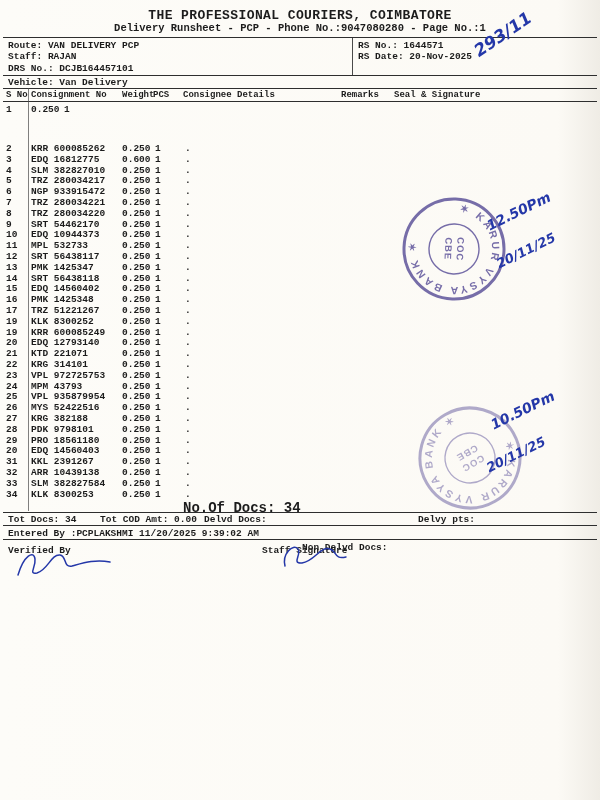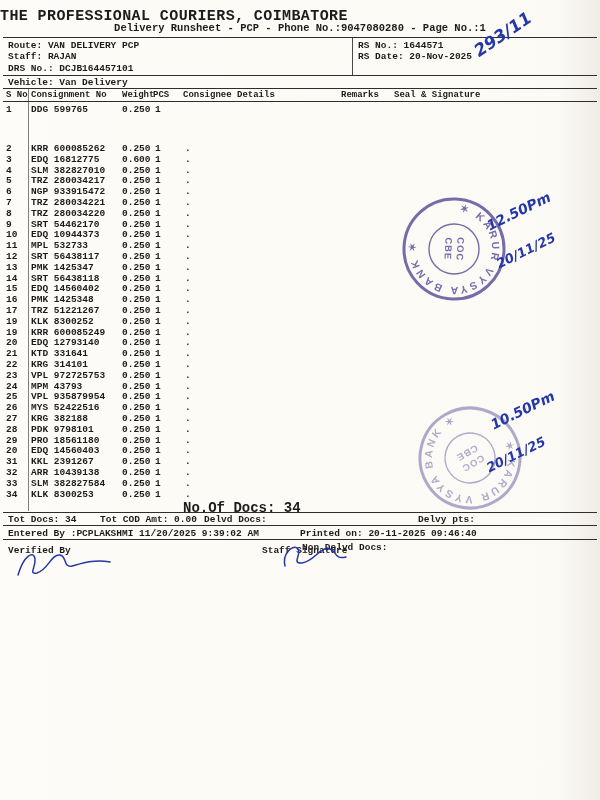--- a/index.html
+++ b/index.html
@@ -4,21 +4,21 @@
 <style>
   html,body {margin:0;padding:0}
   body {width:600px;height:800px;overflow:hidden;background:#d8d8d8}
   .page {position:relative;width:600px;height:800px;overflow:hidden;
     background:linear-gradient(90deg,#fdfcf8 0%,#fcfaf5 93%,#efece5 100%);
     font-family:"Liberation Mono","DejaVu Sans Mono",monospace;
     font-weight:bold;color:#1c1c1c;font-size:9.5px}
   .abs {position:absolute;white-space:nowrap}
   .hline {position:absolute;left:3px;right:3px;height:1px;background:#2e2e2e}
   .vline {position:absolute;width:1px;background:#4a4a4a}
-  .title {position:absolute;top:8px;left:0;width:100%;font-size:15px;letter-spacing:.4px}
+  .title {position:absolute;top:8px;left:0;width:100%;text-align:center;font-size:13px;letter-spacing:.4px}
   .subtitle {position:absolute;top:22px;left:0;width:100%;text-align:center;font-size:10.5px}
   .thead {position:absolute;top:90px;left:0;right:0;height:11px}
   .thead span {position:absolute;top:0;font-size:9px;white-space:nowrap}
   .tbody {position:absolute;top:104px;left:0;right:0}
   .trow {display:flex;height:10.8px;line-height:10.8px;white-space:nowrap}
   .trow.first {height:40px;line-height:11px}
   .c-sno {flex:none;width:25px;padding-left:6px}
   .c-consignment {flex:none;width:91px}
   .c-weight {flex:none;width:31px}
   .c-pcs {flex:none;width:27px;padding-left:2px}
@@ -59,21 +59,20 @@
     <span style="left:183px">Consignee Details</span>
     <span style="left:341px">Remarks</span>
     <span style="left:394px">Seal &amp; Signature</span>
   </div>
   <div class="hline" style="top:101px"></div>
   <div class="vline" style="top:88px;left:28px;height:423px;opacity:.7"></div>
 
   <div class="tbody">
       <div class="trow first">
         <span class="c-sno">1</span>
-        <span class="c-consignment">DDG 599765</span>
         <span class="c-weight">0.250</span>
         <span class="c-pcs">1</span>
       </div>
       <div class="trow">
         <span class="c-sno">2</span>
         <span class="c-consignment">KRR 600085262</span>
         <span class="c-weight">0.250</span>
         <span class="c-pcs">1</span>
         <span class="c-consignee">.</span>
       </div>
@@ -198,21 +197,21 @@
       </div>
       <div class="trow">
         <span class="c-sno">20</span>
         <span class="c-consignment">EDQ 12793140</span>
         <span class="c-weight">0.250</span>
         <span class="c-pcs">1</span>
         <span class="c-consignee">.</span>
       </div>
       <div class="trow">
         <span class="c-sno">21</span>
-        <span class="c-consignment">KTD 331641</span>
+        <span class="c-consignment">KTD 221071</span>
         <span class="c-weight">0.250</span>
         <span class="c-pcs">1</span>
         <span class="c-consignee">.</span>
       </div>
       <div class="trow">
         <span class="c-sno">22</span>
         <span class="c-consignment">KRG 314101</span>
         <span class="c-weight">0.250</span>
         <span class="c-pcs">1</span>
         <span class="c-consignee">.</span>
@@ -306,21 +305,20 @@
   <div class="abs" style="top:500px;left:183px;font-size:14px">No.Of Docs: 34</div>
 
   <div class="hline" style="top:512px"></div>
   <div class="abs" style="top:514px;left:8px">Tot Docs: 34</div>
   <div class="abs" style="top:514px;left:100px">Tot COD Amt:  0.00</div>
   <div class="abs" style="top:514px;left:204px">Delvd Docs:</div>
   <div class="abs" style="top:542px;left:302px">Non Delvd Docs:</div>
   <div class="abs" style="top:514px;left:418px">Delvy pts:</div>
   <div class="hline" style="top:525px"></div>
   <div class="abs" style="top:528px;left:8px">Entered By :PCPLAKSHMI 11/20/2025 9:39:02 AM</div>
-  <div class="abs" style="top:528px;left:300px">Printed on: 20-11-2025 09:46:40</div>
   <div class="hline" style="top:539px"></div>
   <div class="abs" style="top:545px;left:8px">Verified By</div>
   <div class="abs" style="top:545px;left:262px">Staff Signature</div>
 
   <svg class="sig" style="left:15px;top:547px" width="100" height="34" viewBox="0 0 100 34">
     <path d="M3,28 C9,8 19,3 20,12 C21,20 13,28 22,26 C33,23 36,7 45,8 C52,9 48,21 57,19 C68,16 80,12 95,15"></path>
   </svg>
   <svg class="sig" style="left:280px;top:540px" width="78" height="34" viewBox="0 0 78 34">
     <path d="M5,26 C2,14 13,3 18,9 C22,14 11,24 22,23 C35,21 40,6 50,9 C57,11 54,20 66,17"></path>
   </svg>

